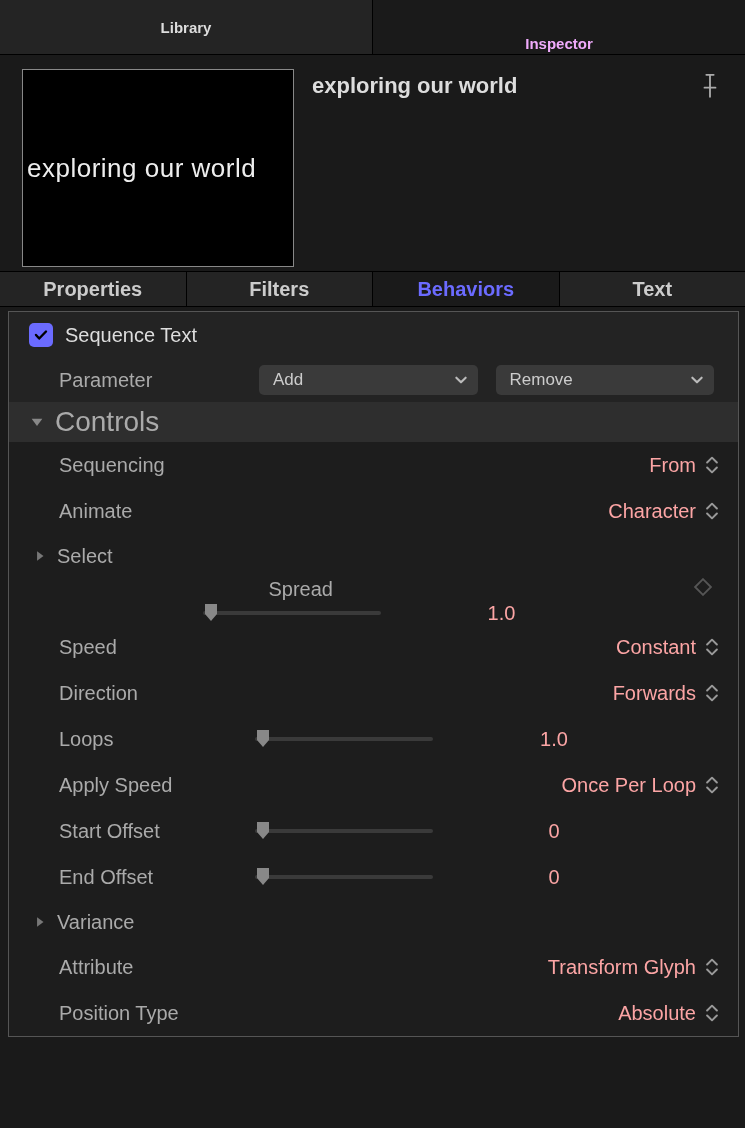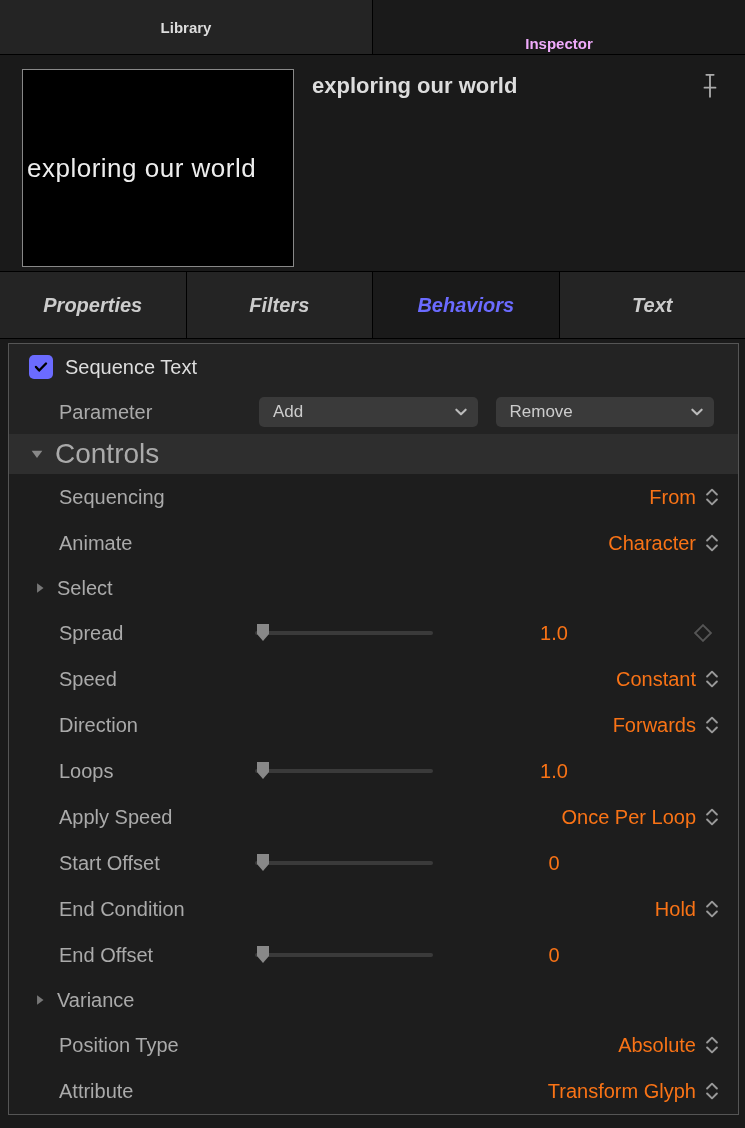--- a/index.html
+++ b/index.html
@@ -87,24 +87,23 @@
     right: 24px;
     width: 22px;
     height: 28px;
     color: #aaa;
     cursor: pointer;
   }
 
   
   .inspector-tabs {
     display: flex;
-    height: 68px;
+    height: 36px;
     border-top: 1px solid #000;
     border-bottom: 1px solid #000;
-    font-style: italic;
   }
   .inspector-tab {
     flex: 1;
     display: flex;
     align-items: center;
     justify-content: center;
     font-size: 20px;
     font-weight: 600;
     color: #ccc;
     background: #242424;
@@ -220,21 +219,21 @@
   }
   .row .control-area {
     flex: 1;
     display: flex;
     align-items: center;
     justify-content: flex-end;
     gap: 8px;
   }
   .value-text {
     font-size: 20px;
-    color: #f97316;
+    color: #fca5a5;
     min-width: 60px;
     text-align: right;
   }
   .value-text.popup {
     min-width: auto;
   }
   .stepper {
     width: 16px;
     height: 22px;
     color: #888;
@@ -247,20 +246,21 @@
     margin-left: auto;
     margin-right: 4px;
     color: #555;
     cursor: pointer;
     position: absolute;
     right: 22px;
   }
   .row.with-kf {
     position: relative;
     padding-right: 64px;
+    flex-direction: column;
   }
 
   
   .slider {
     position: relative;
     width: 178px;
     height: 24px;
     display: flex;
     align-items: center;
     cursor: pointer;
@@ -494,29 +494,20 @@
                 <path d="M2 0h12v10l-6 7-6-7z"></path>
               </svg>
           </div>
         </div>
         <div class="slider-value-wrap">
           <span class="value-text">0</span>
         </div>
       </div>
     </div>
 
-    <div class="row">
-      <div class="label">End Condition</div>
-      <div class="control-area">
-        <span class="value-text popup">Hold</span>
-        <svg class="stepper" viewBox="0 0 12 18">
-            <path d="M2 7l4-4 4 4M2 11l4 4 4-4" stroke="#999" stroke-width="1.6" fill="none" stroke-linecap="round" stroke-linejoin="round"></path>
-          </svg>
-      </div>
-    </div>
 
     <div class="row">
       <div class="label">End Offset</div>
       <div class="control-area" style="justify-content:flex-start;">
         <div class="slider">
           <div class="slider-track"></div>
           <div class="slider-thumb">
             <svg viewBox="0 0 16 18">
                 <path d="M2 0h12v10l-6 7-6-7z"></path>
               </svg>
@@ -529,34 +520,34 @@
     </div>
 
     <div class="sub-disclosure">
       <svg class="disclosure-triangle" viewBox="0 0 12 12">
           <path d="M3.5 2v8L9 6z" fill="#777"></path>
         </svg>
       <span class="label">Variance</span>
     </div>
 
     <div class="row">
+      <div class="label">Attribute</div>
+      <div class="control-area">
+        <span class="value-text popup">Transform Glyph</span>
+        <svg class="stepper" viewBox="0 0 12 18">
+            <path d="M2 7l4-4 4 4M2 11l4 4 4-4" stroke="#999" stroke-width="1.6" fill="none" stroke-linecap="round" stroke-linejoin="round"></path>
+          </svg>
+      </div>
+    </div>
+
+    <div class="row">
       <div class="label">Position Type</div>
       <div class="control-area">
         <span class="value-text popup">Absolute</span>
         <svg class="stepper" viewBox="0 0 12 18">
             <path d="M2 7l4-4 4 4M2 11l4 4 4-4" stroke="#999" stroke-width="1.6" fill="none" stroke-linecap="round" stroke-linejoin="round"></path>
           </svg>
       </div>
     </div>
 
-    <div class="row">
-      <div class="label">Attribute</div>
-      <div class="control-area">
-        <span class="value-text popup">Transform Glyph</span>
-        <svg class="stepper" viewBox="0 0 12 18">
-            <path d="M2 7l4-4 4 4M2 11l4 4 4-4" stroke="#999" stroke-width="1.6" fill="none" stroke-linecap="round" stroke-linejoin="round"></path>
-          </svg>
-      </div>
-    </div>
-
   </div>
 
 </div>
 
 </body></html>

